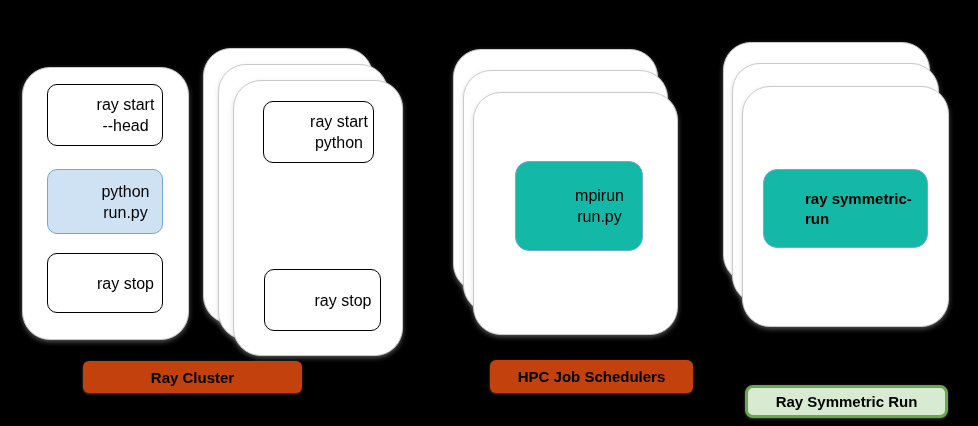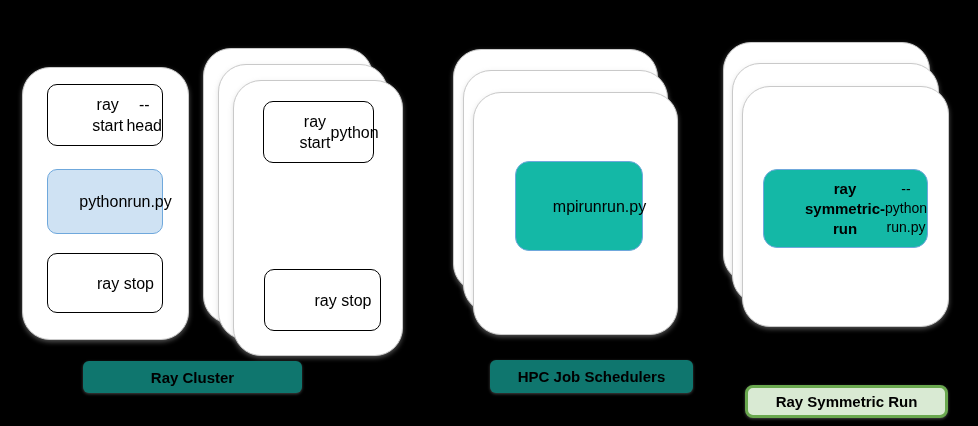--- a/index.html
+++ b/index.html
@@ -7,33 +7,33 @@
     position:relative;width:978px;height:426px;background:#000;overflow:hidden;
     font-family:"Liberation Sans",sans-serif;color:#000;
   }
   
   .card{
     position:absolute;background:#fff;border:1px solid #c9c9c9;border-radius:28px;
     box-shadow:0 2px 5px rgba(185,185,185,0.45);
   }
   
   .cmd-box{
-    position:absolute;display:flex;flex-direction:row;align-items:center;justify-content:center;
+    position:absolute;display:flex;flex-direction:column;align-items:center;justify-content:center;
     background:#fff;border:1.5px solid #000;border-radius:10px;
-    font-size:16px;line-height:21px;text-align:center;box-sizing:border-box;padding-left:41px;
+    font-size:16px;line-height:21px;box-sizing:border-box;padding-left:41px;
   }
   .cmd-box.blue-head{background:#cfe2f3;border-color:#6fa8dc;}
   .cmd-box.blue-stack{background:#14b8a6;border-color:#6fa8dc;border-radius:14px;}
   .cmd-box .bold-line{font-weight:bold;font-size:15px;line-height:20px;}
   .cmd-box .sub-line{font-size:14px;line-height:19px;}
   
   .group-label{
     position:absolute;display:flex;align-items:center;justify-content:center;
     font-weight:bold;font-size:15px;text-align:center;box-sizing:border-box;
-    background:#0f766e;border-radius:6px;box-shadow:0 1px 3px rgba(170,170,170,0.4);
+    background:#c2410c;border-radius:6px;box-shadow:0 1px 3px rgba(170,170,170,0.4);
   }
   .group-label.green{
     background:#d9ead3;border:3px solid #6aa84f;border-radius:8px;
   }
 </style>
 </head>
 <body>
 
 <div class="canvas">
 
@@ -75,21 +75,20 @@
       </div>
     </div>
   </div>
 
   <div>
     <div class="card" style="left:723px;top:42px;width:205px;height:239px;"></div>
     <div class="card" style="left:732px;top:63px;width:205px;height:239px;"></div>
     <div class="card" style="left:742px;top:86px;width:205px;height:239px;">
       <div class="cmd-box blue-stack" style="left:20px;top:82px;width:165px;height:79px;">
         <span class="bold-line">ray symmetric-run</span>
-        <span class="sub-line">-- python run.py</span>
       </div>
     </div>
   </div>
 
   <div class="group-label" style="left:83px;top:361px;width:219px;height:32px;">
     <span>Ray Cluster</span>
   </div>
   <div class="group-label" style="left:490px;top:360px;width:203px;height:33px;">
     <span>HPC Job Schedulers</span>
   </div>

